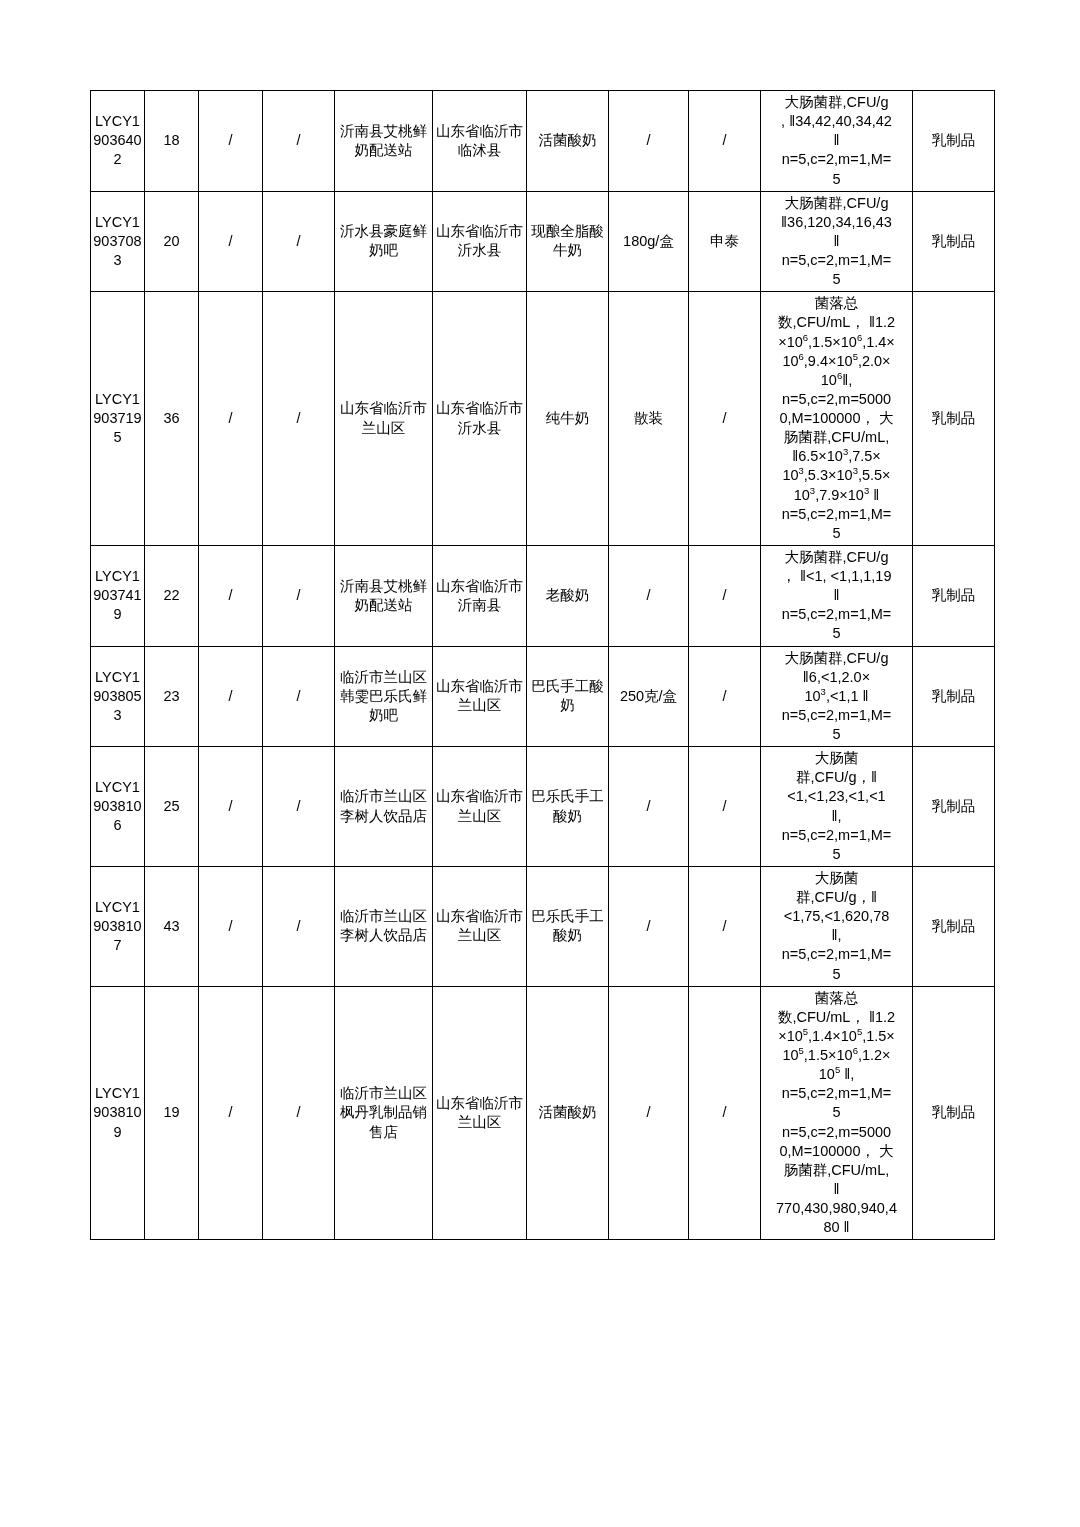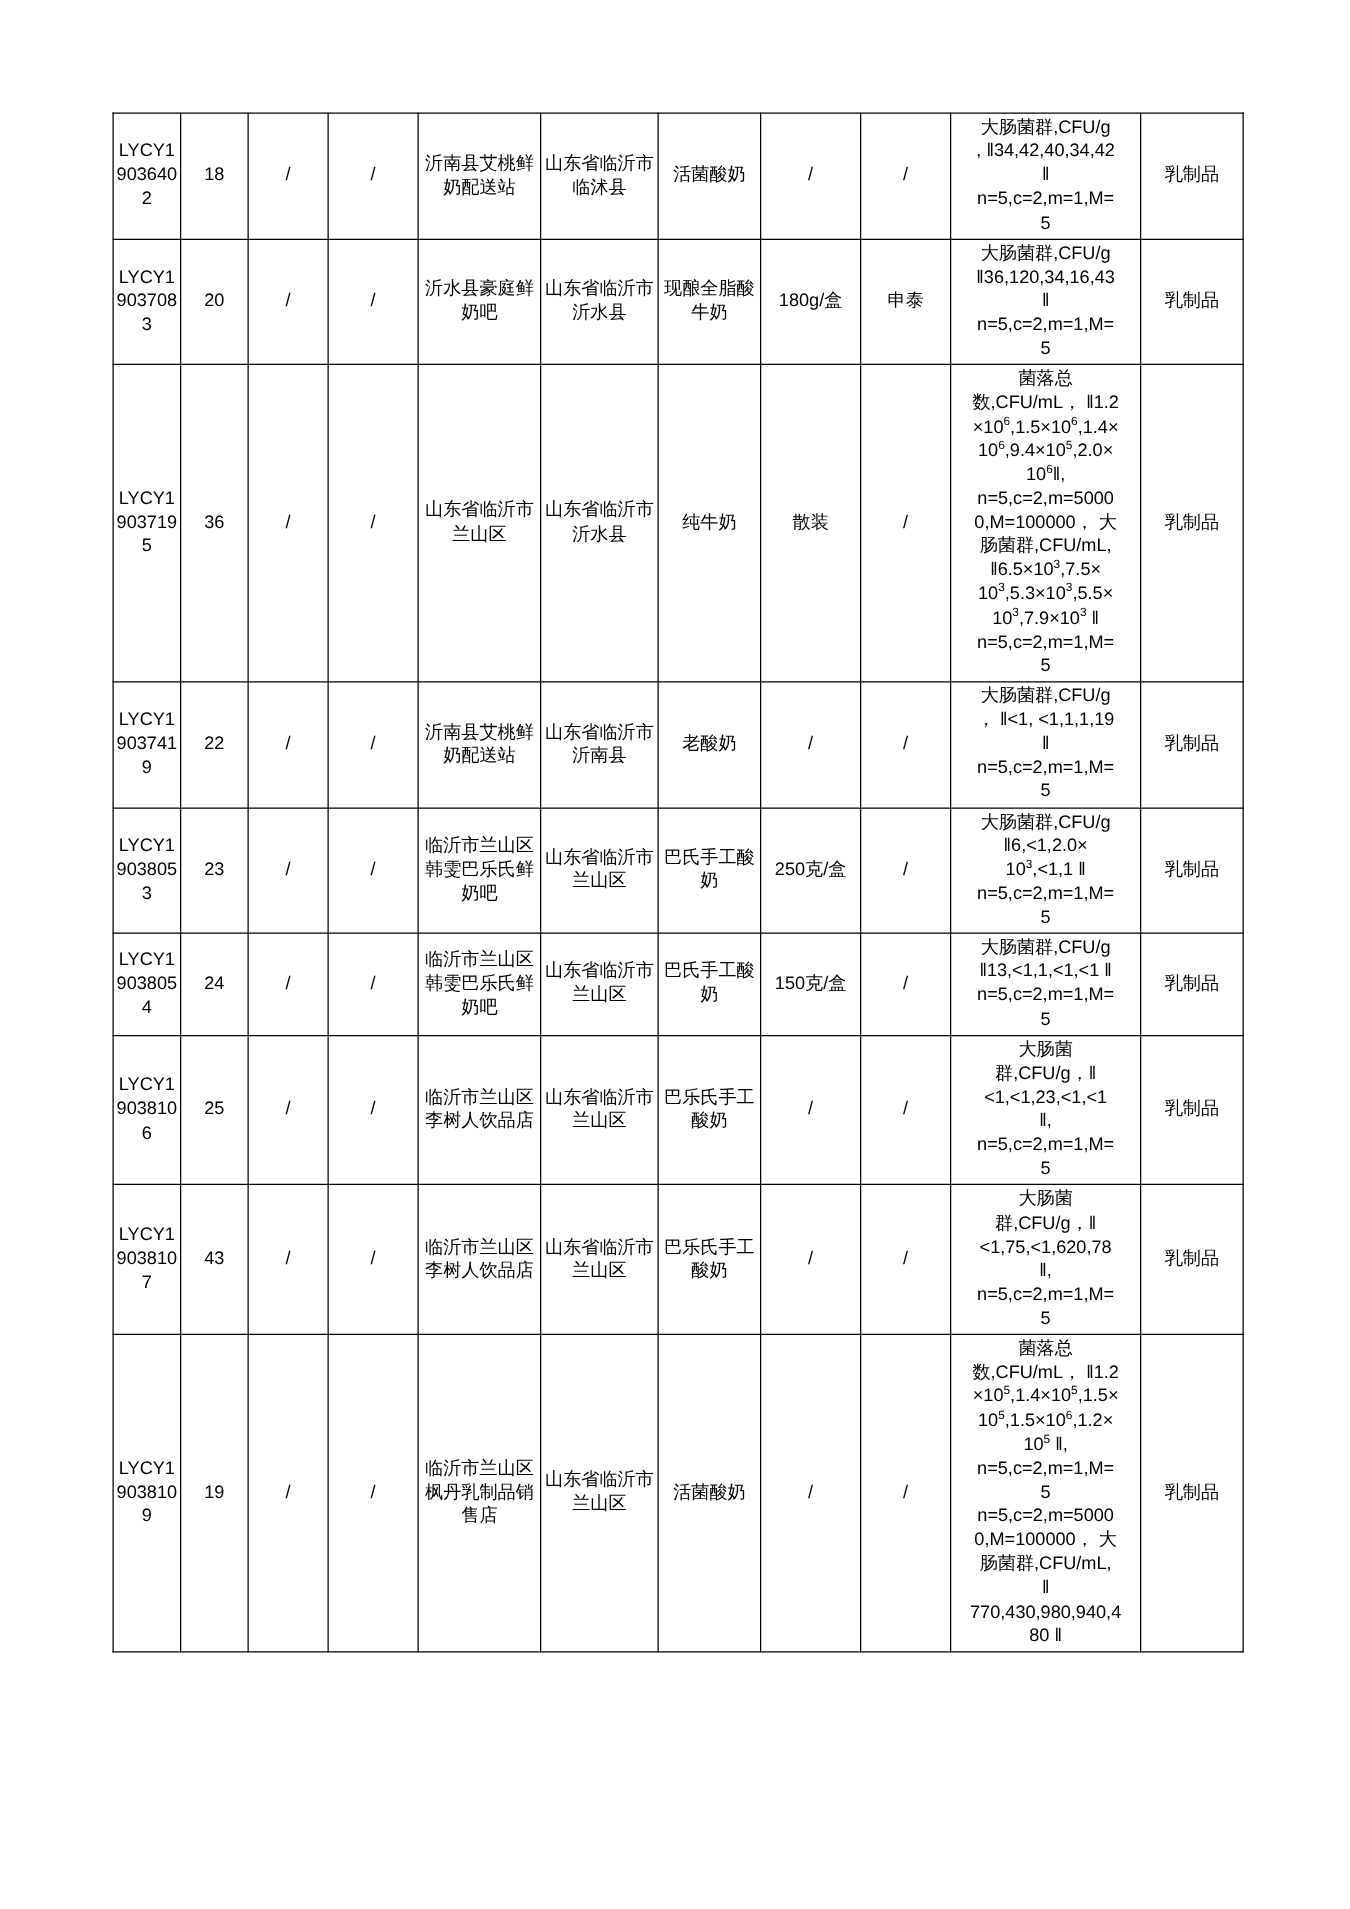--- a/index.html
+++ b/index.html
@@ -146,33 +146,20 @@
         <td class="slash">/</td>
         <td>临沂市兰山区韩雯巴乐氏鲜奶吧</td>
         <td>山东省临沂市兰山区</td>
         <td>巴氏手工酸奶</td>
         <td>250克/盒</td>
         <td>/</td>
         <td class="result">大肠菌群,CFU/g<br>‖6,&lt;1,2.0×<br>10<sup>3</sup>,&lt;1,1  ‖<br>n=5,c=2,m=1,M=<br>5</td>
         <td>乳制品</td>
       </tr>
       <tr>
-        <td class="code">LYCY19038054</td>
-        <td>24</td>
-        <td class="slash">/</td>
-        <td class="slash">/</td>
-        <td>临沂市兰山区韩雯巴乐氏鲜奶吧</td>
-        <td>山东省临沂市兰山区</td>
-        <td>巴氏手工酸奶</td>
-        <td>150克/盒</td>
-        <td>/</td>
-        <td class="result">大肠菌群,CFU/g<br>‖13,&lt;1,1,&lt;1,&lt;1  ‖<br>n=5,c=2,m=1,M=<br>5</td>
-        <td>乳制品</td>
-      </tr>
-      <tr>
         <td class="code">LYCY19038106</td>
         <td>25</td>
         <td class="slash">/</td>
         <td class="slash">/</td>
         <td>临沂市兰山区李树人饮品店</td>
         <td>山东省临沂市兰山区</td>
         <td>巴乐氏手工酸奶</td>
         <td>/</td>
         <td>/</td>
         <td class="result">大肠菌<br>群,CFU/g，‖<br>&lt;1,&lt;1,23,&lt;1,&lt;1<br>‖,<br>n=5,c=2,m=1,M=<br>5</td>

